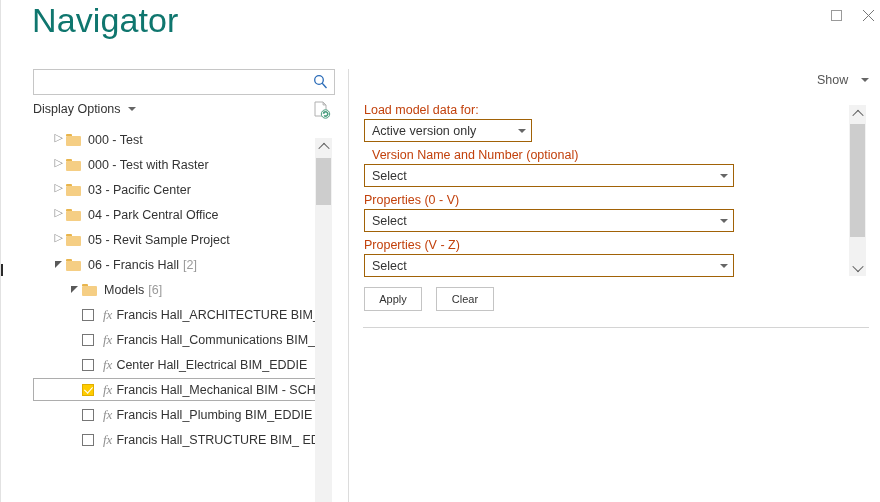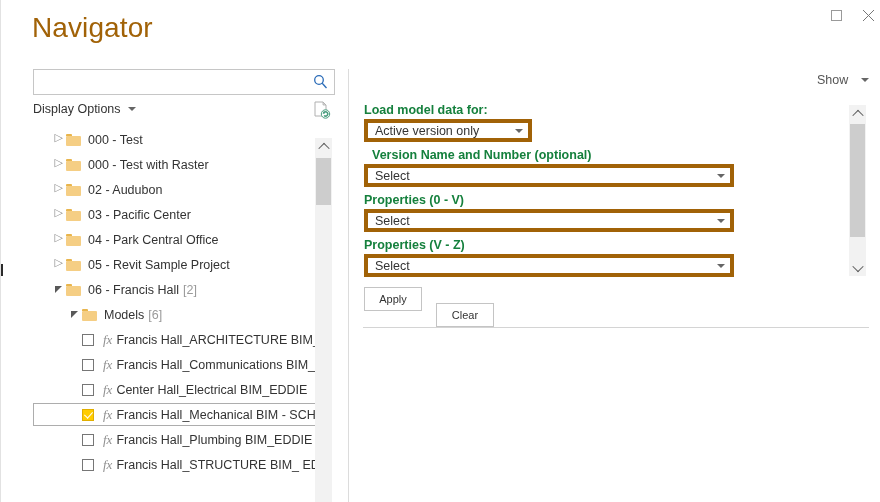--- a/index.html
+++ b/index.html
@@ -25,24 +25,24 @@
   }
 
   
   .titlebar {
     position: absolute;
     left: 0; top: 0;
     width: 880px; height: 60px;
   }
   .page-title {
     position: absolute;
-    left: 31px; top: 12px;
-    font-size: 28px;
+    left: 31px; top: 4px;
+    font-size: 34px;
     font-weight: 400;
-    color: #a16207;
+    color: #0f766e;
     letter-spacing: 0.1px;
     line-height: 32px;
   }
   .winbtn {
     position: absolute;
     top: 3px;
     width: 30px; height: 24px;
     display: flex;
     align-items: center;
     justify-content: center;
@@ -278,28 +278,27 @@
     font-size: 12.5px;
     color: #555555;
     display: flex;
     align-items: center;
     gap: 13px;
     cursor: default;
   }
   .field-label {
     position: absolute;
     font-size: 12.5px;
-    color: #15803d;
+    color: #c2410c;
     white-space: nowrap;
-    font-weight: bold;
   }
   .combo {
     position: absolute;
     height: 23px;
-    border: 4px solid #a16207;
+    border: 1px solid #a16207;
     background: #ffffff;
     box-sizing: border-box;
     display: flex;
     align-items: center;
     cursor: default;
   }
   .combo .val {
     padding-left: 7px;
     font-size: 12.5px;
     color: #333333;
@@ -412,32 +411,20 @@
       </div>
       <div class="tree-row">
         <div class="row-inner ind1">
           <span class="tw">
             <span class="tri-closed"></span>
           </span>
           <span class="folder">
             <span class="tab"></span>
             <span class="body"></span>
           </span>
-          <span class="label-txt">02 - Audubon</span>
-        </div>
-      </div>
-      <div class="tree-row">
-        <div class="row-inner ind1">
-          <span class="tw">
-            <span class="tri-closed"></span>
-          </span>
-          <span class="folder">
-            <span class="tab"></span>
-            <span class="body"></span>
-          </span>
           <span class="label-txt">03 - Pacific Center</span>
         </div>
       </div>
       <div class="tree-row">
         <div class="row-inner ind1">
           <span class="tw">
             <span class="tri-closed"></span>
           </span>
           <span class="folder">
             <span class="tab"></span>
@@ -568,21 +555,21 @@
 
   <div class="field-label" style="left:363px; top:238px;">Properties (V - Z)</div>
   <div class="combo" style="left:363px; top:254px; width:370px;">
     <span class="val">Select</span>
     <span class="arr">
         <span class="caret-sm"></span>
       </span>
   </div>
 
   <div class="btn" style="left:363px; top:287px; width:58px;">Apply</div>
-  <div class="btn" style="left:435px; top:287px; width:58px;margin-top:16px;">Clear</div>
+  <div class="btn" style="left:435px; top:287px; width:58px;">Clear</div>
 
   <div class="hrule"></div>
 
   <div class="sbar sbar-right">
     <div class="sbar-arrow" style="top:0">
       <span class="chev chev-up"></span>
     </div>
     <div class="sbar-arrow" style="top:154px">
       <span class="chev chev-down"></span>
     </div>

